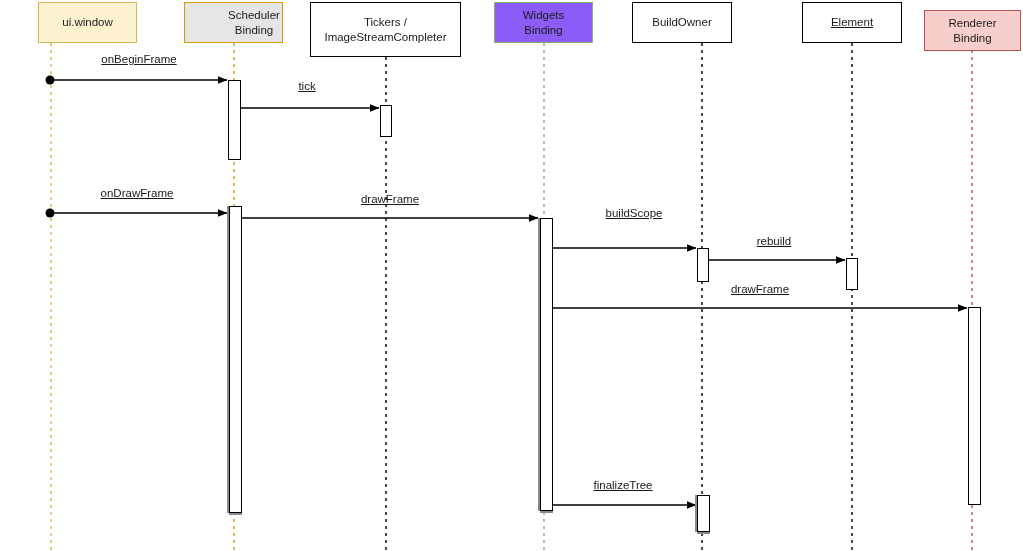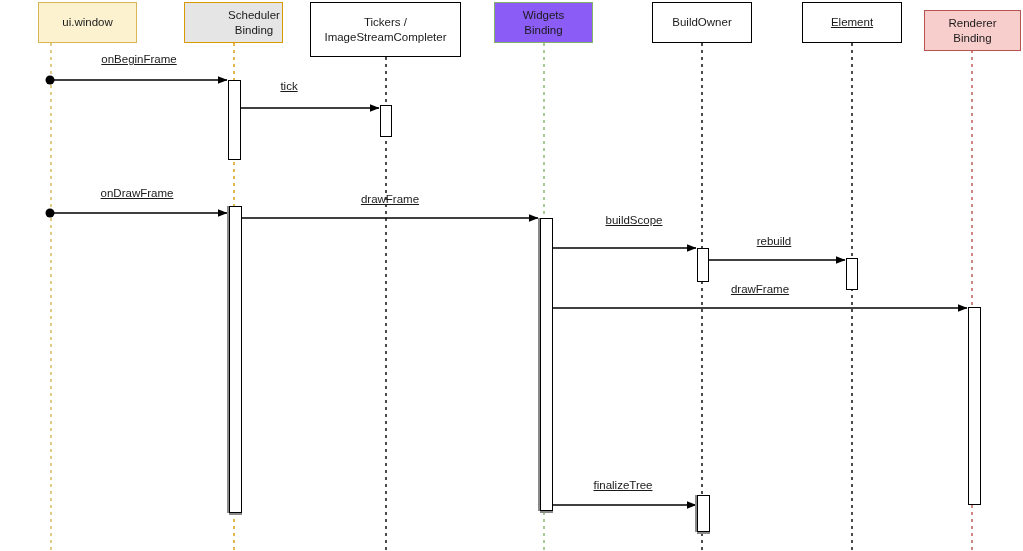--- a/index.html
+++ b/index.html
@@ -95,41 +95,41 @@
   </svg>
 
   <div id="participants-layer">
       <div class="participant-box" style="left: 2px; top: 2px; width: 99px; height: 41px; background: rgb(253, 242, 208); border-color: rgb(214, 182, 86); margin-left: 36px;">ui.window</div>
       <div class="participant-box" style="left: 184px; top: 2px; width: 99px; height: 41px; background: #e5e5e5; border-color: rgb(215, 155, 0); padding-left: 44px;">Scheduler
 Binding</div>
       <div class="participant-box" style="left: 310px; top: 2px; width: 151px; height: 55px; background: rgb(255, 255, 255); border-color: rgb(0, 0, 0);">Tickers /
 ImageStreamCompleter</div>
       <div class="participant-box" style="left: 494px; top: 2px; width: 99px; height: 41px; background: #8b5cf6; border-color: rgb(130, 179, 102);">Widgets
 Binding</div>
-      <div class="participant-box" style="left: 652px; top: 2px; width: 100px; height: 41px; background: rgb(255, 255, 255); border-color: rgb(0, 0, 0);">BuildOwner</div>
+      <div class="participant-box" style="left: 632px; top: 2px; width: 100px; height: 41px; background: rgb(255, 255, 255); border-color: rgb(0, 0, 0);">BuildOwner</div>
       <div class="participant-box" style="left: 802px; top: 2px; width: 100px; height: 41px; background: rgb(255, 255, 255); border-color: rgb(0, 0, 0); text-decoration: underline;">Element</div>
       <div class="participant-box" style="left: 924px; top: 2px; width: 97px; height: 41px; background: rgb(248, 206, 204); border-color: rgb(184, 84, 80); margin-top: 8px;">Renderer
 Binding</div>
     </div>
 
   <div id="activations-layer">
       <div class="activation" style="left: 228px; top: 80px; width: 13px; height: 80px; background: rgb(255, 255, 255); border-color: rgb(0, 0, 0);"></div>
       <div class="activation" style="left: 380px; top: 105px; width: 12px; height: 32px; background: rgb(255, 255, 255); border-color: rgb(0, 0, 0);"></div>
       <div class="activation shadowed" style="left: 229px; top: 206px; width: 13px; height: 307px; background: rgb(255, 255, 255); border-color: rgb(0, 0, 0);"></div>
       <div class="activation shadowed" style="left: 540px; top: 218px; width: 13px; height: 293px; background: rgb(255, 255, 255); border-color: rgb(0, 0, 0);"></div>
       <div class="activation" style="left: 697px; top: 248px; width: 12px; height: 34px; background: rgb(255, 255, 255); border-color: rgb(0, 0, 0);"></div>
       <div class="activation" style="left: 846px; top: 258px; width: 12px; height: 32px; background: rgb(255, 255, 255); border-color: rgb(0, 0, 0);"></div>
       <div class="activation" style="left: 968px; top: 307px; width: 13px; height: 198px; background: rgb(255, 255, 255); border-color: rgb(0, 0, 0);"></div>
       <div class="activation shadowed" style="left: 697px; top: 495px; width: 13px; height: 37px; background: rgb(255, 255, 255); border-color: rgb(0, 0, 0);"></div>
     </div>
 
   <div id="labels-layer">
       <div class="msg-label" style="left: 139px; top: 53px; color: rgb(26, 26, 26);">onBeginFrame</div>
-      <div class="msg-label" style="left: 289px; top: 80px; color: rgb(26, 26, 26);">tick</div>
+      <div class="msg-label" style="left: 307px; top: 80px; color: rgb(26, 26, 26);">tick</div>
       <div class="msg-label" style="left: 137px; top: 187px; color: rgb(26, 26, 26);">onDrawFrame</div>
       <div class="msg-label" style="left: 390px; top: 193px; color: rgb(26, 26, 26);">drawFrame</div>
-      <div class="msg-label" style="left: 622px; top: 214px; color: rgb(26, 26, 26); padding-left: 24px;">buildScope</div>
+      <div class="msg-label" style="left: 622px; top: 207px; color: rgb(26, 26, 26); padding-left: 24px;">buildScope</div>
       <div class="msg-label" style="left: 774px; top: 235px; color: rgb(26, 26, 26);">rebuild</div>
       <div class="msg-label" style="left: 760px; top: 283px; color: rgb(26, 26, 26);">drawFrame</div>
       <div class="msg-label" style="left: 623px; top: 479px; color: rgb(26, 26, 26); text-align: center;">finalizeTree</div>
     </div>
 
 </div>
 
 </body></html>

